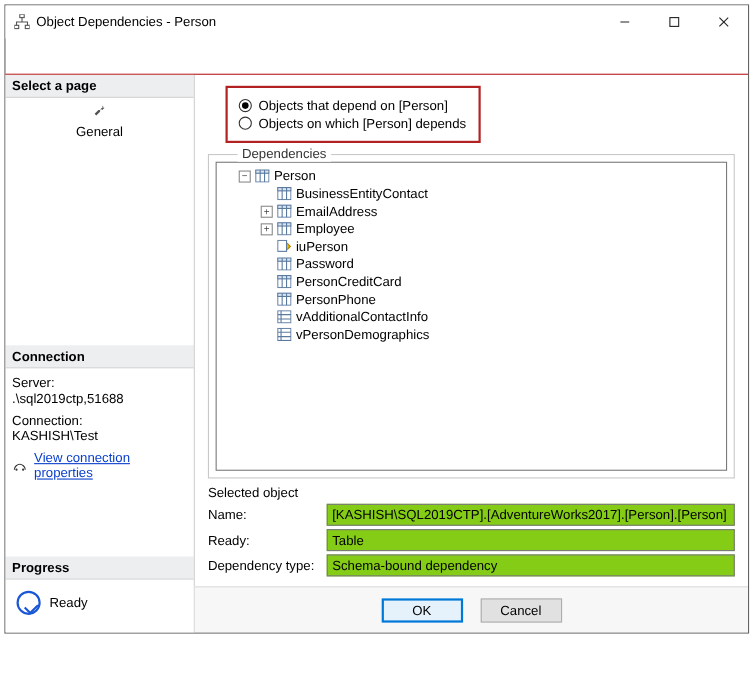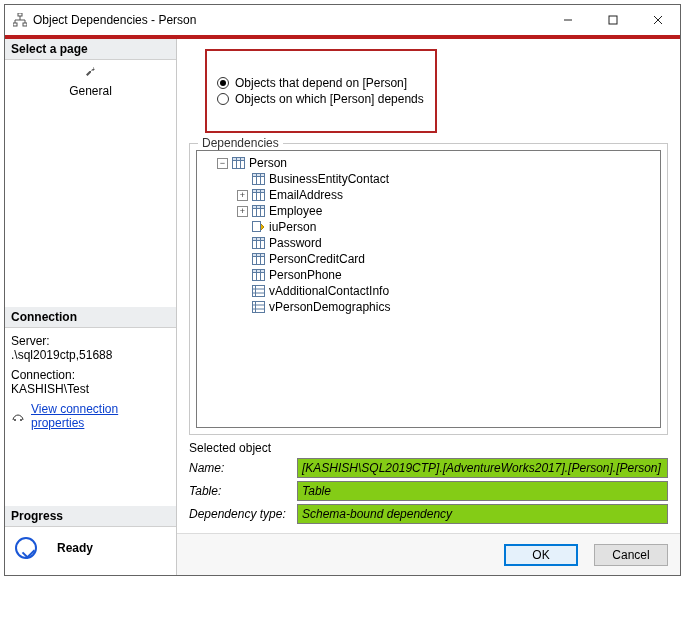--- a/index.html
+++ b/index.html
@@ -2,57 +2,57 @@
 <html><head>
 <meta charset="utf-8">
 <style>
   * { box-sizing: border-box; font-family: "Segoe UI", Tahoma, sans-serif; font-size: 12px; }
   body { margin: 0; padding: 4px; background: #fff; }
   .window { width: 677px; height: 572px; border: 1px solid #646464; display: flex; flex-direction: column; background: #fff; }
   .titlebar { height: 30px; display: flex; align-items: center; padding: 0 0 0 8px; background: #fff; }
   .titlebar .ticon { width:14px; height:14px; margin-right:6px; }
   .titlebar .title { flex: 1; }
   .titlebar .wbtn { width: 45px; height: 30px; display:flex; align-items:center; justify-content:center; color:#222; }
-  .body { flex: 1; display: flex; border-top: 4px solid #b91c1c; overflow:hidden;}
+  .body { flex: 1; display: flex; border-top: 1px solid #b91c1c; overflow:hidden;margin-top:32px;}
   .leftpane { width: 172px; border-right: 1px solid #c8c8c8; display:flex; flex-direction:column; background:#f7f7f7;}
   .section-head { background:#eceef0; border-bottom:1px solid #d0d0d0; padding:3px 6px; font-weight:bold; }
   .left-content { padding:4px 6px; background:#fff; }
   .left-content.flexg { flex:1; }
   .nav-item { display:flex; align-items:center; gap:6px; padding:2px 0;flex-direction:column;}
   .nav-item span.txt { }
   .conn-lbl { margin-top:2px;}
   .conn-val { margin-bottom:6px;}
   .link { color:#0a3fce; text-decoration:underline; }
   .cp-row { display:flex; align-items:center; gap:6px;}
-  .progress-row { display:flex; align-items:center; gap:20px; padding:6px 4px;font-weight:bold;}
+  .progress-row { display:flex; align-items:center; gap:8px; padding:6px 4px;}
   .progress-circle { width:22px; height:22px; border:2px solid #1a57d6; border-radius:50%; position:relative;}
   .progress-circle::after { content:""; position:absolute; right:1px; bottom:1px; width:9px; height:6px; border-left:2px solid #1a57d6; border-bottom:2px solid #1a57d6; transform:rotate(-45deg);}
   .rightpane { flex:1; display:flex; flex-direction:column; }
   .toolbar { height:30px; border-bottom:1px solid #dcdcdc; display:flex; align-items:center; gap:10px; padding:0 8px; background:#fbfbfb;}
   .tool-item { display:flex; align-items:center; gap:4px; color:#555;}
   .tool-item .caret { font-size:8px; color:#777;}
   .help-icon { width:14px; height:14px; border-radius:50%; background:#1a8de0; color:#fff; display:flex; align-items:center; justify-content:center; font-weight:bold; font-size:10px;}
   .main { flex:1; padding:10px 12px 6px 12px; display:flex; flex-direction:column; overflow:hidden;}
-  .radio-box { border:2px solid #b22222; padding:24px 10px; width:232px; margin-left:16px;}
+  .radio-box { border:2px solid #b22222; padding:8px 10px; width:232px; margin-left:16px;}
   .radio-row { display:flex; align-items:center; gap:6px; padding:1px 0;}
   .radio { width:12px; height:12px; border:1px solid #333; border-radius:50%; display:inline-flex; align-items:center; justify-content:center;}
   .radio.sel::after { content:""; width:6px; height:6px; background:#000; border-radius:50%;}
   .fieldset { border:1px solid #c8c8c8; margin-top:10px; flex:1; display:flex; flex-direction:column; padding:6px; position:relative;}
-  .fieldset .legend { position:absolute; top:-8px; left:8px; background:#fff; padding:0 4px; color:#333;}
+  .fieldset .legend { position:absolute; top:-8px; left:26px; background:#fff; padding:0 4px; color:#333;}
   .tree-box { border:1px solid #7a7a7a; flex:1; padding:4px 6px; overflow:auto; background:#fff;}
   .tree-row { display:flex; align-items:center; gap:4px; padding:1px 0;}
   .exp { width:11px; height:11px; border:1px solid #8a8a8a; display:inline-flex; align-items:center; justify-content:center; font-size:9px; line-height:1; color:#444; background:#fff;}
   .exp.empty { border:none; }
   .ind1 { margin-left:14px;}
   .ind2 { margin-left:34px;}
   .details { margin-top:6px;}
-  .drow { display:flex; align-items:center; margin:3px 0;font-style:italic;}
+  .drow { display:flex; align-items:center; margin:3px 0;}
   .drow .dl { width:108px; }
   .drow .dv { flex:1; border:1px solid #7a7a7a; background:#84cc16; padding:2px 4px; height:20px; line-height:14px; overflow:hidden; white-space:nowrap;}
-  .footer { height:42px; border-top:1px solid #dcdcdc; display:flex; align-items:center; justify-content:flex-end; gap:16px; padding:0 12px; background:#f7f7f7;}
+  .footer { height:42px; border-top:1px solid #dcdcdc; display:flex; align-items:center; justify-content:center; gap:16px; padding:0 12px; background:#f7f7f7;}
   .btn { height:22px; min-width:74px; border:1px solid #adadad; background:#e1e1e1; display:flex; align-items:center; justify-content:center; padding:0 10px;}
   .btn.primary { border:2px solid #0078d7; background:#e5f1fb;}
   svg { display:block; }
 </style>
 </head>
 <body>
 
 <div class="window">
   <div class="titlebar">
     <span class="ticon">
@@ -262,21 +262,21 @@
           </div>
         </div>
 
         <div class="details">
           <div>Selected object</div>
           <div class="drow">
             <span class="dl">Name:</span>
             <span class="dv">[KASHISH\SQL2019CTP].[AdventureWorks2017].[Person].[Person]</span>
           </div>
           <div class="drow">
-            <span class="dl">Table:</span>
+            <span class="dl">Ready:</span>
             <span class="dv">Table</span>
           </div>
           <div class="drow">
             <span class="dl">Dependency type:</span>
             <span class="dv">Schema-bound dependency</span>
           </div>
         </div>
       </div>
 
       <div class="footer">

